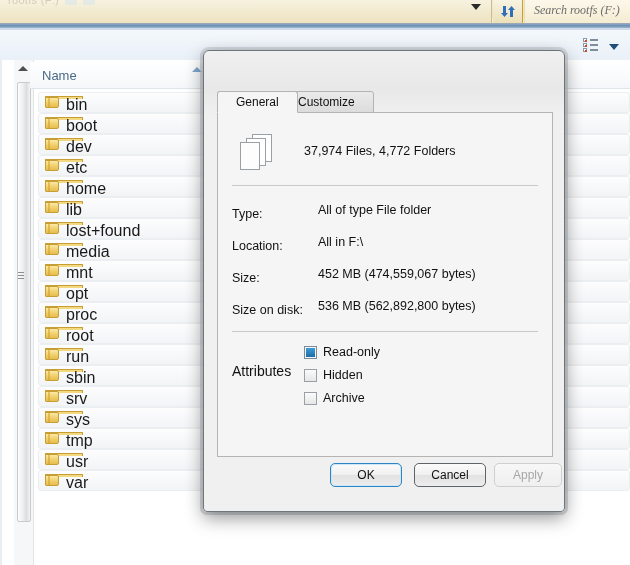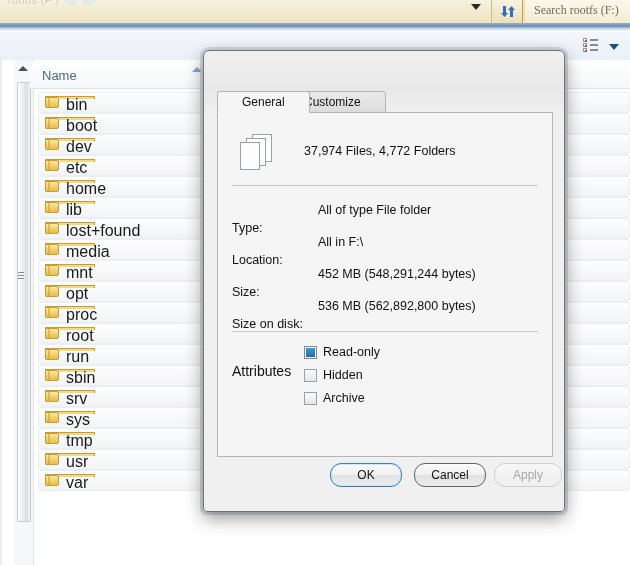--- a/index.html
+++ b/index.html
@@ -27,21 +27,21 @@
   .addr-caret{position:absolute;right:10px;top:4px;width:0;height:0;
      border-left:5px solid transparent;border-right:5px solid transparent;
      border-top:6px solid #2b2b2b;}
   .refresh-btn{position:absolute;left:493px;top:0;width:30px;height:23px;
      background:linear-gradient(to bottom,#f8f3e2,#ece0b8);
      border-right:1px solid #c9a227;box-sizing:border-box;}
   .refresh-btn svg{position:absolute;left:7px;top:4px;}
   .search-box{position:absolute;left:524px;top:0;width:106px;height:23px;
      background:linear-gradient(to bottom,#fcf8ea,#f4ecd2);box-sizing:border-box;
      border-left:1px solid #e6dcbe;}
-  .search-ph{position:absolute;left:9px;top:3px;font-size:12px;
+  .search-ph{position:absolute;left:9px;top:3px;font-size:12px;font-style:italic;
      color:#6c6c6c;font-family:"Liberation Serif","DejaVu Serif",serif;white-space:nowrap;}
   .blue-rule{position:absolute;left:0;top:24px;width:630px;height:4px;
      background:linear-gradient(to bottom,#8ea9c6 0%,#6d8fb4 40%,#9fb6cd 100%);}
   .blue-rule2{position:absolute;left:0;top:28px;width:630px;height:2px;background:#cfdbe8;}
 
   
   .toolbar{position:absolute;left:0;top:30px;width:630px;height:30px;
      background:linear-gradient(to bottom,#f4f8fc,#e9f0f7);}
   .view-icon{position:absolute;left:583px;top:38px;width:16px;height:15px;}
   .view-icon .vrow{position:absolute;left:0;width:4px;height:4px;border:1px solid #8a9aa9;
@@ -109,50 +109,50 @@
   .dlg-close{position:absolute;right:5px;top:4px;width:45px;height:21px;border-radius:3px;
      background:linear-gradient(to bottom,#f3a39a 0%,#e06a5c 42%,#cf3b28 52%,#e47b6b 100%);
      border:1px solid #9d3322;box-sizing:border-box;cursor:pointer;}
   .dlg-close .x{position:absolute;left:0;top:0;width:100%;height:100%;line-height:19px;
      text-align:center;color:#fff;font-size:13px;font-weight:bold;
      text-shadow:0 1px 1px rgba(0,0,0,.45);}
 
   
   .tabstrip{position:absolute;left:13px;top:40px;width:336px;height:22px;}
   .tab{position:absolute;top:0;height:22px;font-size:12px;line-height:21px;
-     padding:0 24px;box-sizing:border-box;border:1px solid #b4b4b4;
+     padding:0 18px;box-sizing:border-box;border:1px solid #b4b4b4;
      border-radius:3px 3px 0 0;color:#111;cursor:pointer;}
   .tab.active{left:0;background:#f5f5f5;border-bottom-color:#f5f5f5;z-index:3;}
   .tab.inactive{background:linear-gradient(to bottom,#eaeaea,#dcdcdc);z-index:2;}
   .tabpanel{position:absolute;left:13px;top:61px;width:336px;height:345px;
      background:#f5f5f5;border:1px solid #b4b4b4;box-sizing:border-box;}
 
   .summary{position:absolute;left:14px;top:17px;width:306px;height:54px;}
   .stack-icon{position:absolute;left:8px;top:4px;width:34px;height:38px;}
   .stack-icon .sh{position:absolute;background:#fff;border:1px solid #9aa0a6;box-sizing:border-box;}
   .summary .txt{position:absolute;left:72px;top:14px;font-size:12.5px;color:#111;}
   .hr{position:absolute;left:14px;top:72px;width:306px;height:1px;background:#c9c9c9;}
 
   .prow{position:absolute;left:14px;font-size:12.5px;color:#111;}
-  .prow .k{position:absolute;left:0;top:18px;white-space:nowrap;}
+  .prow .k{position:absolute;left:0;top:4px;white-space:nowrap;}
   .prow .v{position:absolute;left:86px;top:0;white-space:nowrap;}
   .hr2{position:absolute;left:14px;top:218px;width:306px;height:1px;background:#c9c9c9;}
 
   .attrs-lbl{position:absolute;left:14px;top:234px;font-size:14px;color:#111;margin-top:16px;}
   .cbrow{position:absolute;left:86px;font-size:12.5px;color:#111;height:16px;cursor:pointer;}
   .cbox{position:absolute;left:0;top:0;width:13px;height:13px;box-sizing:border-box;
      border:1px solid #9aa0a6;background:linear-gradient(to bottom,#fbfbfb,#e6e6e6);}
   .cbox.indeterminate{border:1px solid #7d8b96;background:#f4f6f7;}
   .cbox.indeterminate::after{content:"";position:absolute;left:1px;top:1px;width:9px;height:9px;
      background:linear-gradient(to bottom,#3d9bd4,#1b6fa8);}
   .cbrow .cl{position:absolute;left:19px;top:-1px;white-space:nowrap;}
 
   .btnrow{position:absolute;left:0;top:412px;width:100%;height:30px;}
   .btn{position:absolute;top:0;width:72px;height:24px;font-size:12px;line-height:22px;
-     text-align:center;box-sizing:border-box;border-radius:11px;cursor:pointer;
+     text-align:center;box-sizing:border-box;border-radius:5px;cursor:pointer;
      border:1px solid #9a9fa4;color:#111;
      background:linear-gradient(to bottom,#fbfbfb 0%,#f0f0f0 48%,#e2e2e2 52%,#ededed 100%);}
   .btn.default{left:328px;border:1px solid #2c86c4;
      box-shadow:0 0 0 1px #cfe6f7 inset;}
   .btn.cancel{left:412px;border:1px solid #5f6469;}
   .btn.disabled{left:492px;color:#a6a6a6;border:1px solid #cdcfd1;
      background:linear-gradient(to bottom,#f7f7f7,#efefef);cursor:default;}
   .btnrow-inner{position:relative;width:100%;height:100%;}
   .btn.default{left:126px;} .btn.cancel{left:210px;} .btn.disabled{left:290px;}
   .btn.disabled{width:68px;}
@@ -435,21 +435,21 @@
     <div class="prow" style="top:90px">
       <span class="k">Type:</span>
       <span class="v">All of type File folder</span>
     </div>
     <div class="prow" style="top:122px">
       <span class="k">Location:</span>
       <span class="v">All in F:\</span>
     </div>
     <div class="prow" style="top:154px">
       <span class="k">Size:</span>
-      <span class="v">452 MB (548,291,244 bytes)</span>
+      <span class="v">452 MB (474,559,067 bytes)</span>
     </div>
     <div class="prow" style="top:186px">
       <span class="k">Size on disk:</span>
       <span class="v">536 MB (562,892,800 bytes)</span>
     </div>
 
     <div class="hr2"></div>
 
     <div class="attrs-lbl">Attributes</div>
 

